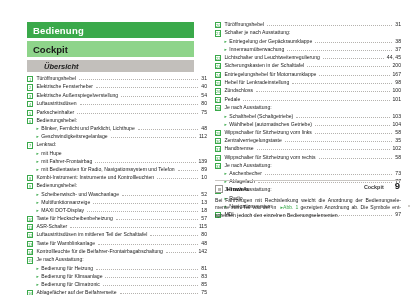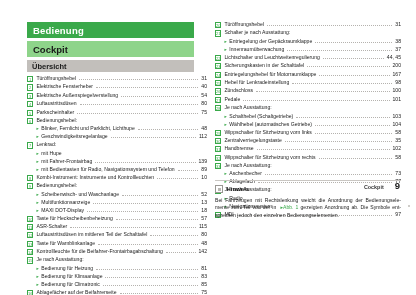--- a/index.html
+++ b/index.html
@@ -67,21 +67,22 @@
     width: 167px;
     height: 12px;
     background: #c2bfbb;
     display: flex;
     align-items: center;
   }
   .hdr-section span {
     color: #1a1a1a;
     font-size: 7.5px;
     font-weight: bold;
-    padding-left: 5px;
+    padding-left: 17px;
+    font-style: italic;
   }
 
   
   .col {
     position: absolute;
     top: 0;
     font-size: 5.1px;
     line-height: 1;
   }
   .col-left  { left: 27px;  top: 76px;  width: 180px; }

